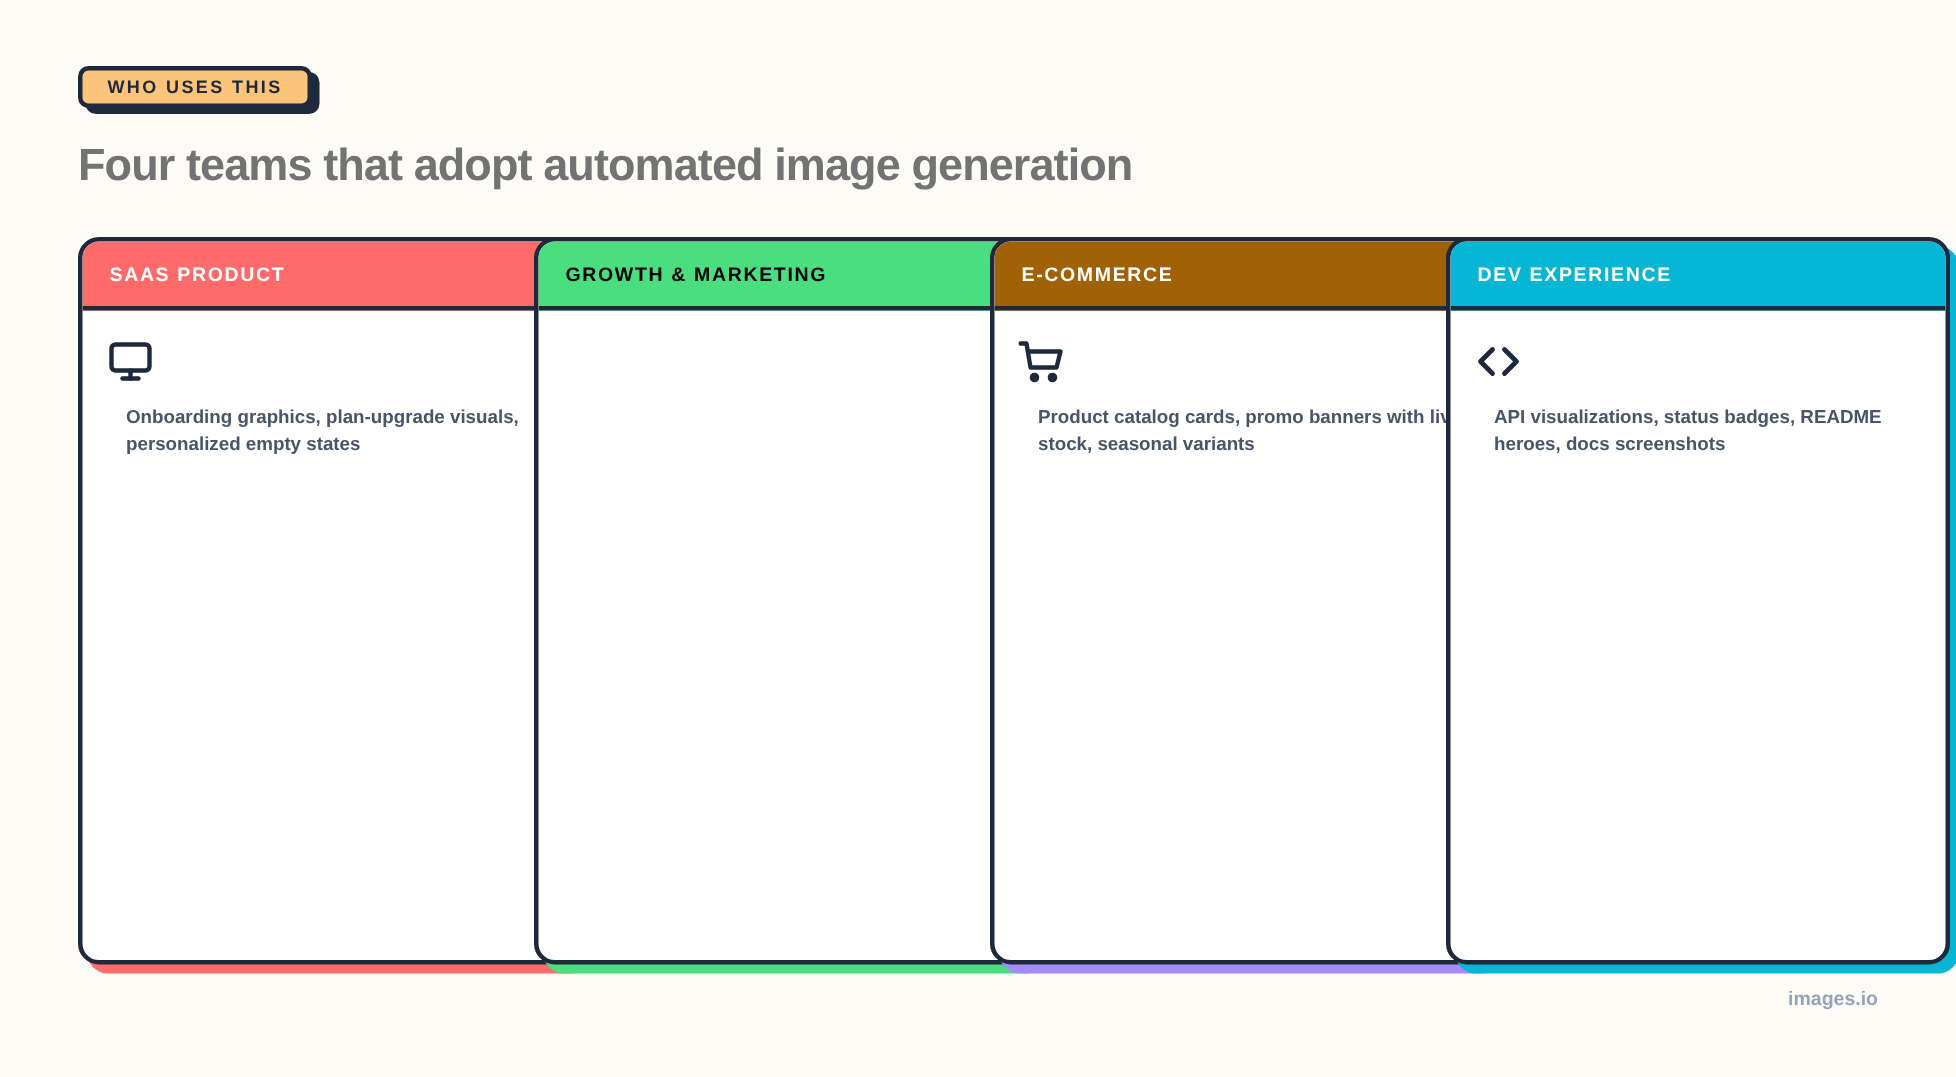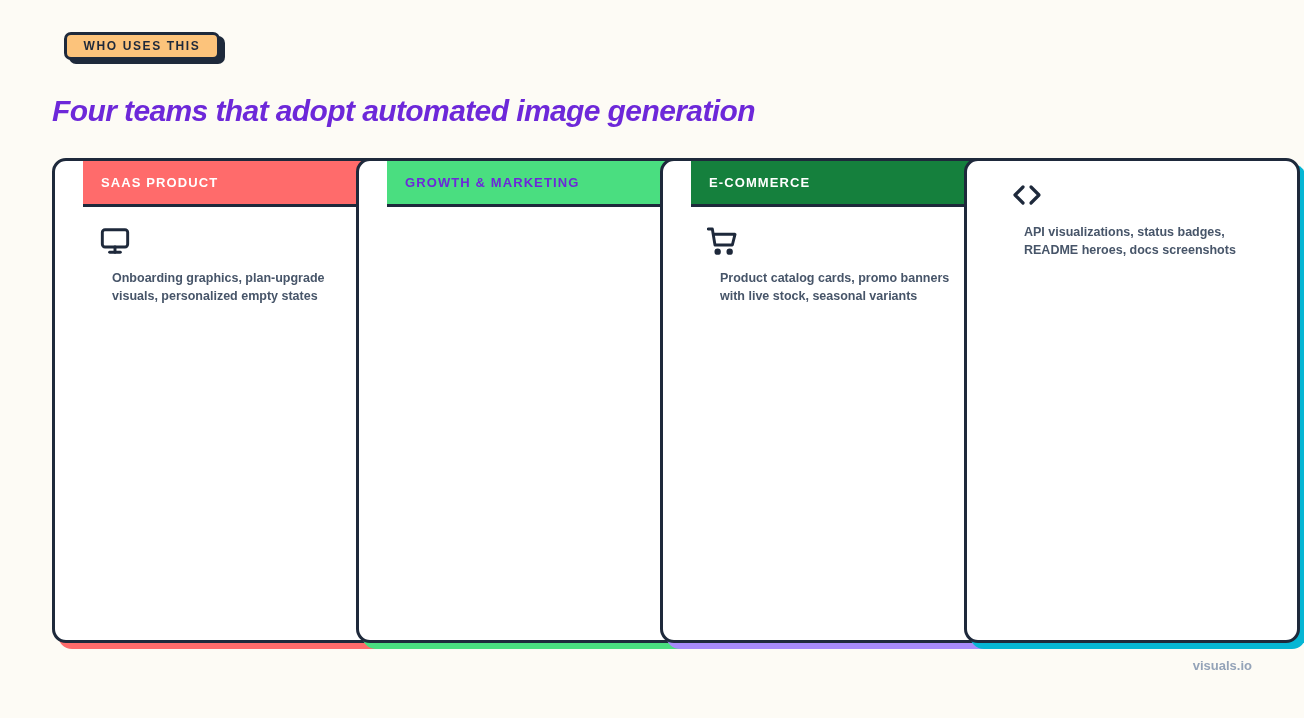--- a/index.html
+++ b/index.html
@@ -1,40 +1,40 @@
 <!DOCTYPE html>
 <html><head>
 <meta charset="utf-8">
 <style>
   html, body { margin:0; padding:0; }
   body {
     width:1304px; height:718px; background:#fdfbf5; position:relative;
     font-family:"Liberation Sans", "DejaVu Sans", sans-serif; color:#1f2937; overflow:hidden;
   }
   .badge {
-    position:absolute; left:52px; top:32px; height:28px; width:156px;
+    position:absolute; left:52px; top:44px; height:28px; width:156px;
     background:#fcc37b; border:3px solid #1e293b; border-radius:7px;
     box-shadow:5px 4px 0 #1e293b; box-sizing:border-box;
     display:flex; align-items:center; justify-content:center;
-    font-weight:700; font-size:12px; letter-spacing:1.6px; color:#1e293b;margin-left:12px;
+    font-weight:700; font-size:12px; letter-spacing:1.6px; color:#1e293b;
   }
   .title {
     position:absolute; left:52px; top:94px; margin:0;
-    font-size:30px; font-weight:700; color:#6d28d9; letter-spacing:-0.6px;font-style:italic;
+    font-size:30px; font-weight:700; color:#737373; letter-spacing:-0.6px;
   }
   .card {
     position:absolute; top:158px; width:336px; height:485px; box-sizing:border-box;
-    background:#ffffff; border:3px solid #1e293b; border-radius:14px; overflow:hidden;padding-left:28px;
+    background:#ffffff; border:3px solid #1e293b; border-radius:14px; overflow:hidden;
   }
   .card-header {
     height:46px; box-sizing:border-box; border-bottom:3px solid #1e293b;
     padding-left:18px; display:flex; align-items:center;
     font-weight:700; font-size:13px; letter-spacing:1.1px; color:#ffffff;
   }
-  .card-header.dark { color:#6d28d9; }
+  .card-header.dark { color:#000000; }
   .card-body { padding:18px 16px 0 16px; }
   .icon { width:32px; height:32px; display:block; }
   .desc {
     margin-top:12px; font-size:12.5px; font-weight:700; line-height:18px; color:#475569;margin-left:13px;
   }
   .footer {
     position:absolute; right:52px; top:658px; font-size:13px; font-weight:700; color:#94a3b8;
   }
 </style>
 </head>
@@ -53,34 +53,35 @@
     </svg>
     <div class="desc">Onboarding graphics, plan-upgrade visuals, personalized empty states</div>
   </div>
 </div>
 
 <div class="card" style="left:356px; box-shadow:6px 6px 0 #4ade80;">
   <div class="card-header dark" style="background:#4ade80;">GROWTH &amp; MARKETING</div>
 </div>
 
 <div class="card" style="left:660px; box-shadow:6px 6px 0 #a78bfa;">
-  <div class="card-header" style="background:#15803d;">E-COMMERCE</div>
+  <div class="card-header" style="background:#a16207;">E-COMMERCE</div>
   <div class="card-body">
     <svg class="icon" viewBox="0 0 24 24" fill="none" stroke="#1e293b" stroke-width="2.2" stroke-linecap="round" stroke-linejoin="round">
       <polyline points="1,3 4,3 6,15 19,15 21,7 5,7"></polyline>
         <circle cx="8" cy="20" r="1.3" fill="#1e293b"></circle>
         <circle cx="17" cy="20" r="1.3" fill="#1e293b"></circle>
     </svg>
     <div class="desc">Product catalog cards, promo banners with live stock, seasonal variants</div>
   </div>
 </div>
 
 <div class="card" style="left:964px; box-shadow:6px 6px 0 #06b6d4;">
+  <div class="card-header" style="background:#06b6d4;">DEV EXPERIENCE</div>
   <div class="card-body">
     <svg class="icon" viewBox="0 0 24 24" fill="none" stroke="#1e293b" stroke-width="2.4" stroke-linecap="round" stroke-linejoin="round">
       <polyline points="9,6 3,12 9,18"></polyline>
         <polyline points="15,6 21,12 15,18"></polyline>
     </svg>
     <div class="desc">API visualizations, status badges, README heroes, docs screenshots</div>
   </div>
 </div>
 
-<div class="footer">visuals.io</div>
+<div class="footer">images.io</div>
 
 </body></html>

